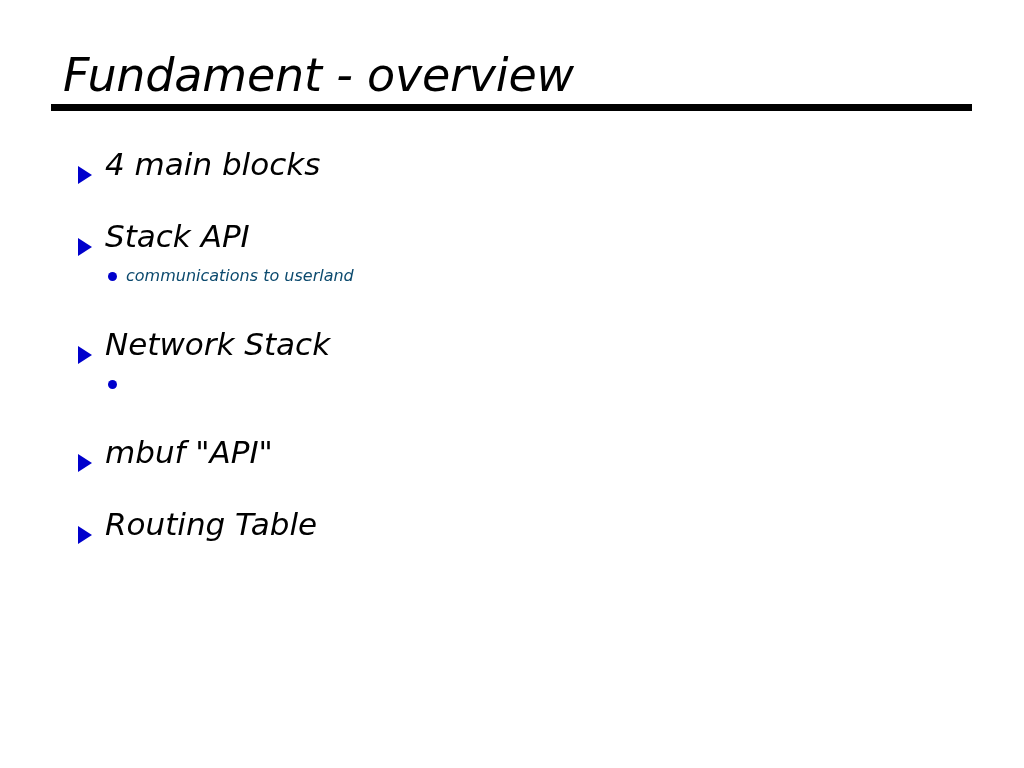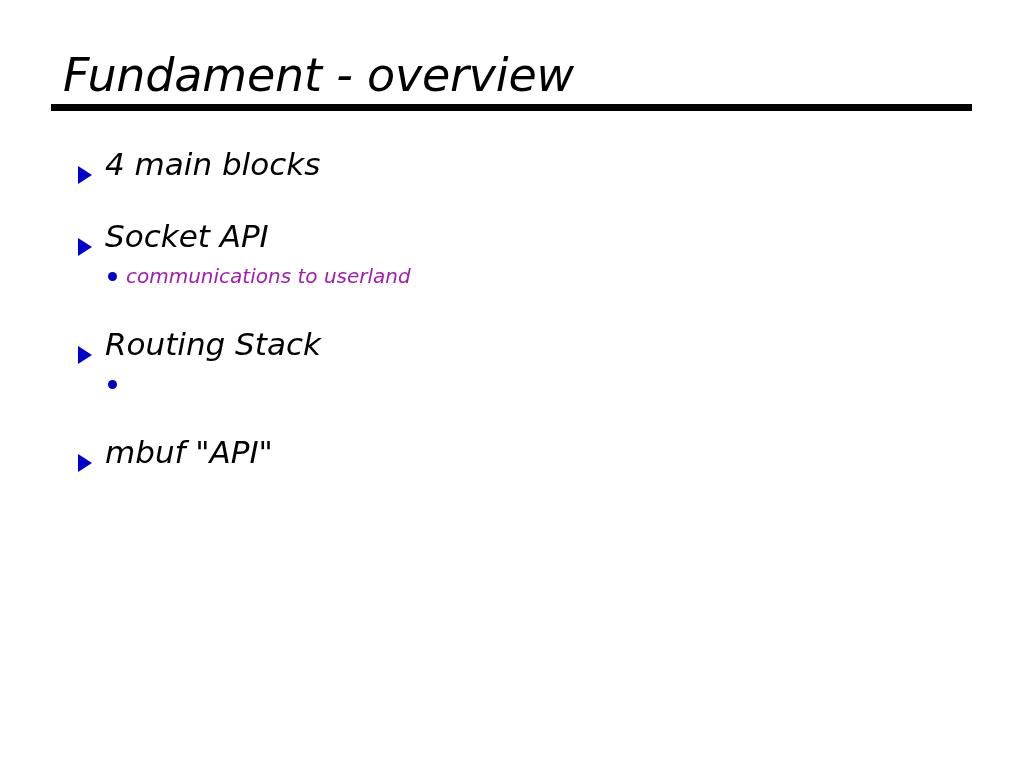--- a/index.html
+++ b/index.html
@@ -98,23 +98,23 @@
   .dot {
     width: 9px;
     height: 9px;
     border-radius: 50%;
     background: #0000CC;
     margin-top: 12px;
     margin-right: 9px;
     flex: 0 0 auto;
   }
   .lvl2-text {
-    font-size: 20px;
+    font-size: 16px;
     line-height: 32px;
-    color: #a21caf;
+    color: #0c4a6e;
     white-space: nowrap;
   }
 </style>
 </head>
 <body>
 
 <div class="slide">
 
   <div class="title-block">
     <div class="slide-title">Fundament - overview</div>
@@ -126,42 +126,46 @@
     <div class="group">
       <div class="lvl1">
         <span class="tri"></span>
         <span class="lvl1-text">4 main blocks</span>
       </div>
     </div>
 
     <div class="group">
       <div class="lvl1">
         <span class="tri"></span>
-        <span class="lvl1-text">Socket API</span>
+        <span class="lvl1-text">Stack API</span>
       </div>
       <div class="lvl2">
         <span class="dot"></span>
         <span class="lvl2-text">communications to userland</span>
       </div>
     </div>
 
     <div class="group">
       <div class="lvl1">
         <span class="tri"></span>
-        <span class="lvl1-text">Routing Stack</span>
+        <span class="lvl1-text">Network Stack</span>
       </div>
       <div class="lvl2">
         <span class="dot"></span>
       </div>
     </div>
 
     <div class="group">
       <div class="lvl1">
         <span class="tri"></span>
         <span class="lvl1-text">mbuf "API"</span>
       </div>
     </div>
 
     <div class="group">
+      <div class="lvl1">
+        <span class="tri"></span>
+        <span class="lvl1-text">Routing Table</span>
+      </div>
     </div>
 
   </div>
 </div>
 
 </body></html>

